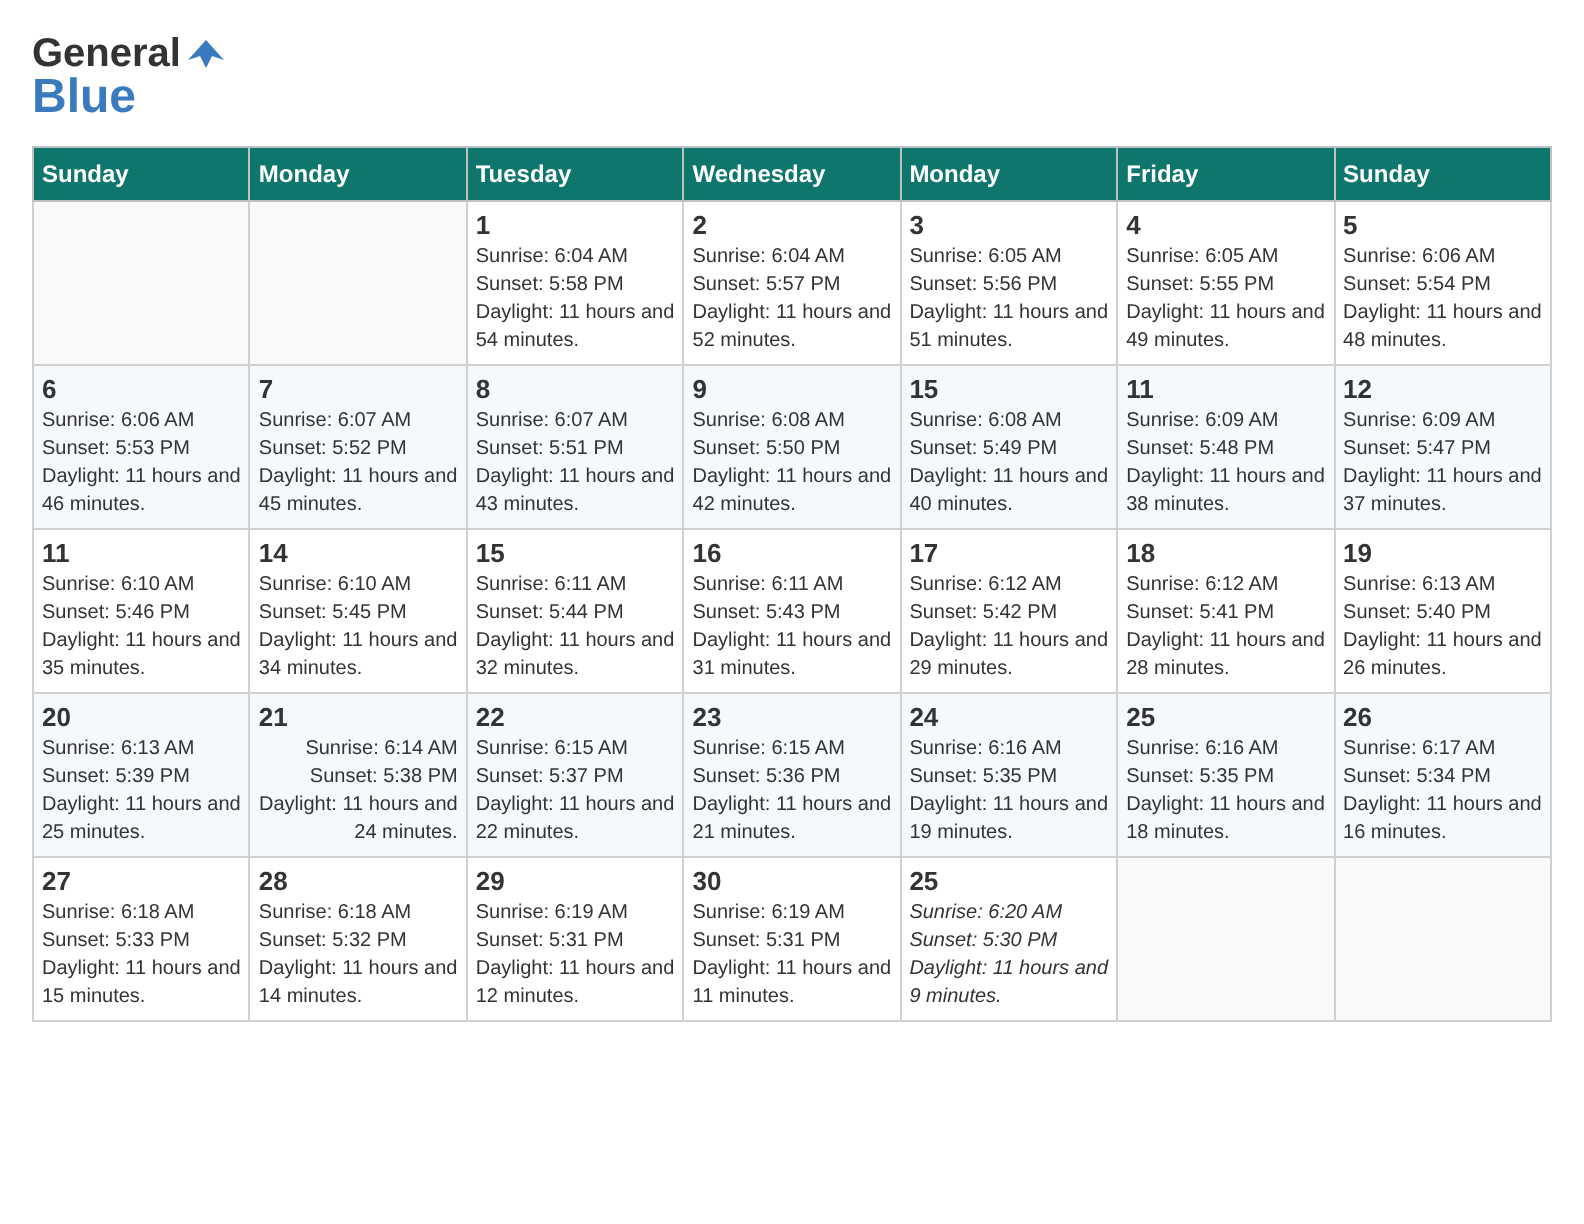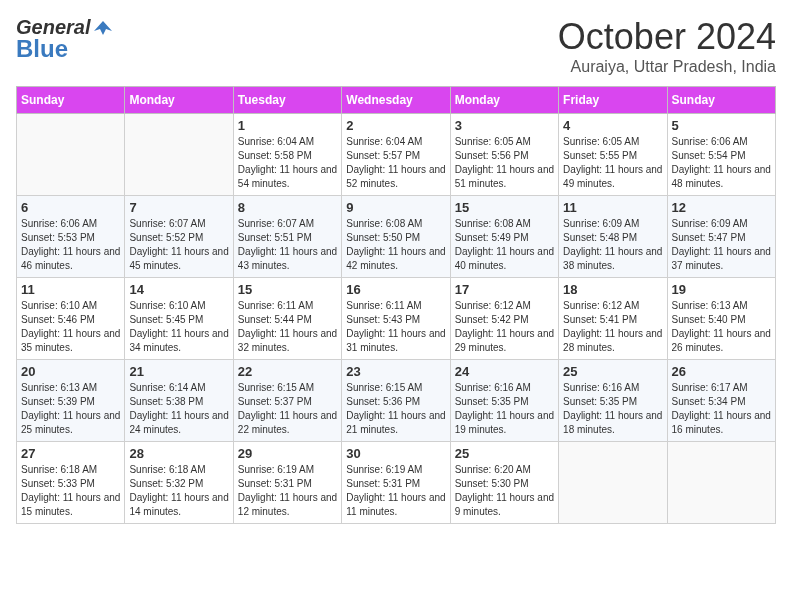--- a/index.html
+++ b/index.html
@@ -31,21 +31,21 @@
     }
     .location {
       font-size: 16px;
       color: #555;
     }
     .calendar {
       width: 100%;
       border-collapse: collapse;
     }
     .calendar th {
-      background: #d946ef;
+      background: #0f766e;
       color: #fff;
       font-size: 12px;
       font-weight: bold;
       padding: 6px 4px;
       text-align: left;
       border: 1px solid #c0c0c0;
     }
     .calendar td {
       vertical-align: top;
       border: 1px solid #d0d0d0;
@@ -73,31 +73,27 @@
     }
     .empty-cell {
       background: #f9f9f9 !important;
     }
   </style>
 </head>
 <body>
 
 <div class="header">
   <div class="logo">
-    <div style="display:flex;align-items:flex-end;gap:2px;font-style:italic;">
+    <div style="display:flex;align-items:flex-start;gap:2px;">
       <span style="font-size:20px;font-weight:bold;color:#333;">General</span>
       <svg width="22" height="22" viewBox="0 0 22 22">
         <polygon points="11,4 20,14 14,12 11,18 8,12 2,14" fill="#3a7abf"></polygon>
       </svg>
     </div>
     <span style="font-size:24px;font-weight:bold;color:#3a7abf;margin-top:-4px;">Blue</span>
-  </div>
-  <div class="title-block">
-    <div class="month-title">October 2024</div>
-    <div class="location">Auraiya, Uttar Pradesh, India</div>
   </div>
 </div>
 
 <table class="calendar">
   <thead>
     <tr id="weekday-header">
         <th>Sunday</th>
         <th>Monday</th>
         <th>Tuesday</th>
         <th>Wednesday</th>
@@ -231,21 +227,21 @@
       </tr>
       <tr>
         <td>
           <span class="day-number">20</span>
           <div class="day-info" style="white-space: pre-line;">Sunrise: 6:13 AM
 Sunset: 5:39 PM
 Daylight: 11 hours and 25 minutes.</div>
         </td>
         <td>
           <span class="day-number">21</span>
-          <div class="day-info" style="white-space: pre-line;">Sunrise: 6:14 AM
+          <div class="day-info" style="white-space: pre-line; text-align: right;">Sunrise: 6:14 AM
 Sunset: 5:38 PM
 Daylight: 11 hours and 24 minutes.</div>
         </td>
         <td>
           <span class="day-number">22</span>
           <div class="day-info" style="white-space: pre-line;">Sunrise: 6:15 AM
 Sunset: 5:37 PM
 Daylight: 11 hours and 22 minutes.</div>
         </td>
         <td>
@@ -293,21 +289,21 @@
 Daylight: 11 hours and 12 minutes.</div>
         </td>
         <td>
           <span class="day-number">30</span>
           <div class="day-info" style="white-space: pre-line;">Sunrise: 6:19 AM
 Sunset: 5:31 PM
 Daylight: 11 hours and 11 minutes.</div>
         </td>
         <td>
           <span class="day-number">25</span>
-          <div class="day-info" style="white-space: pre-line;">Sunrise: 6:20 AM
+          <div class="day-info" style="white-space: pre-line; font-style: italic;">Sunrise: 6:20 AM
 Sunset: 5:30 PM
 Daylight: 11 hours and 9 minutes.</div>
         </td>
         <td class="empty-cell"></td>
         <td class="empty-cell"></td>
       </tr>
     </tbody>
 </table>
 
 </body></html>

